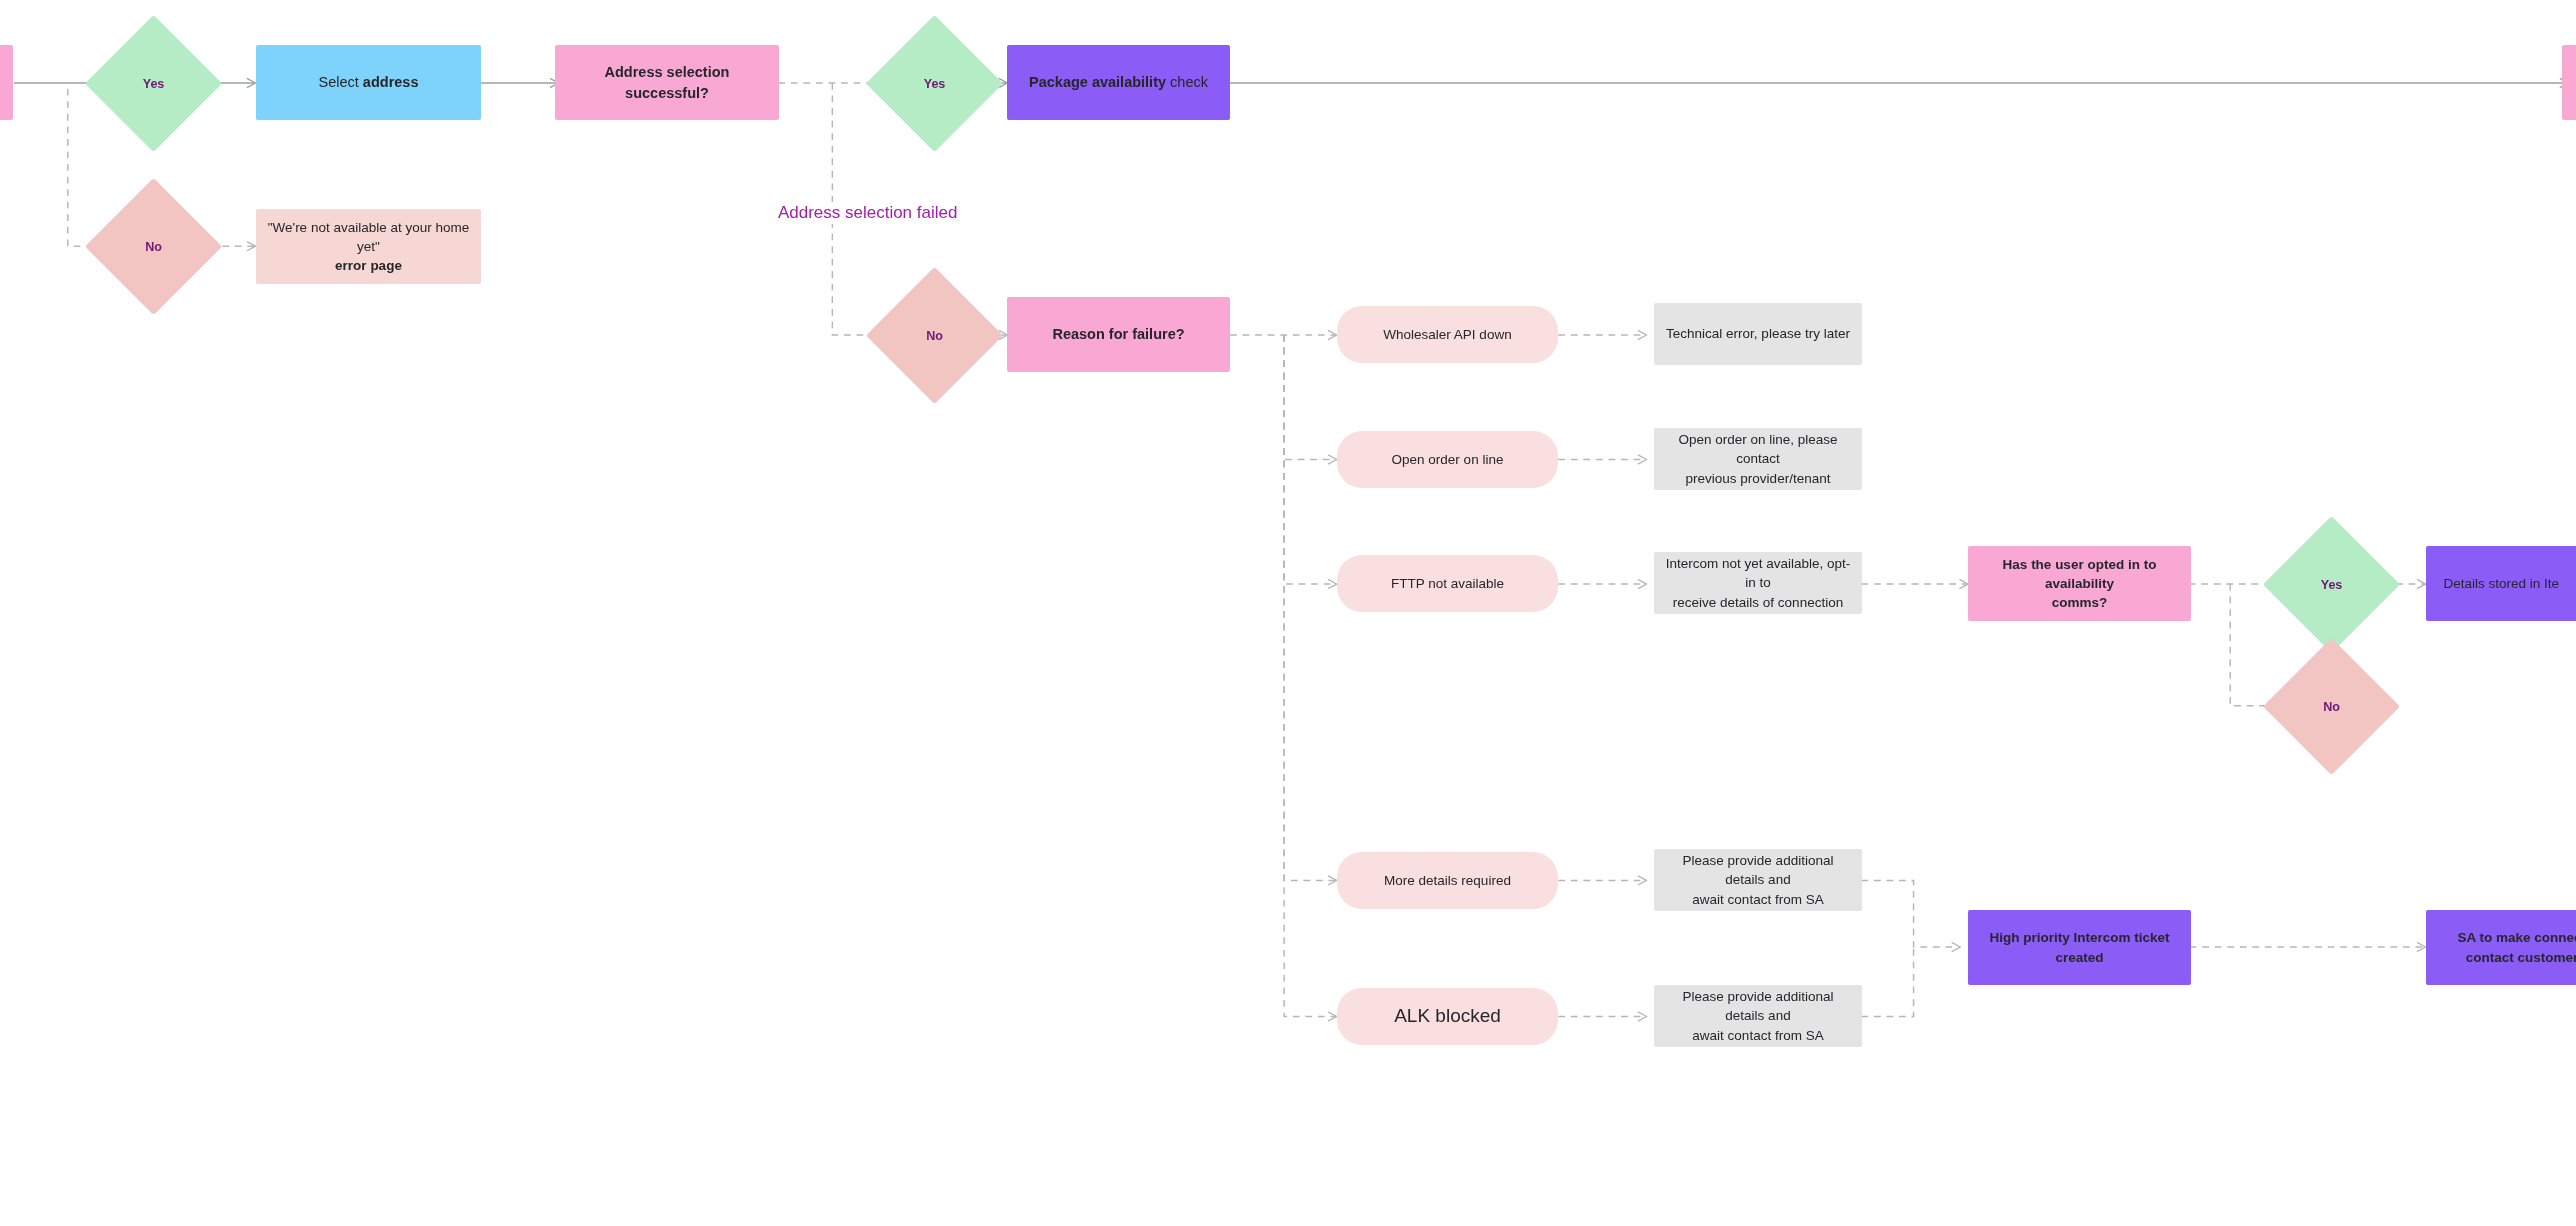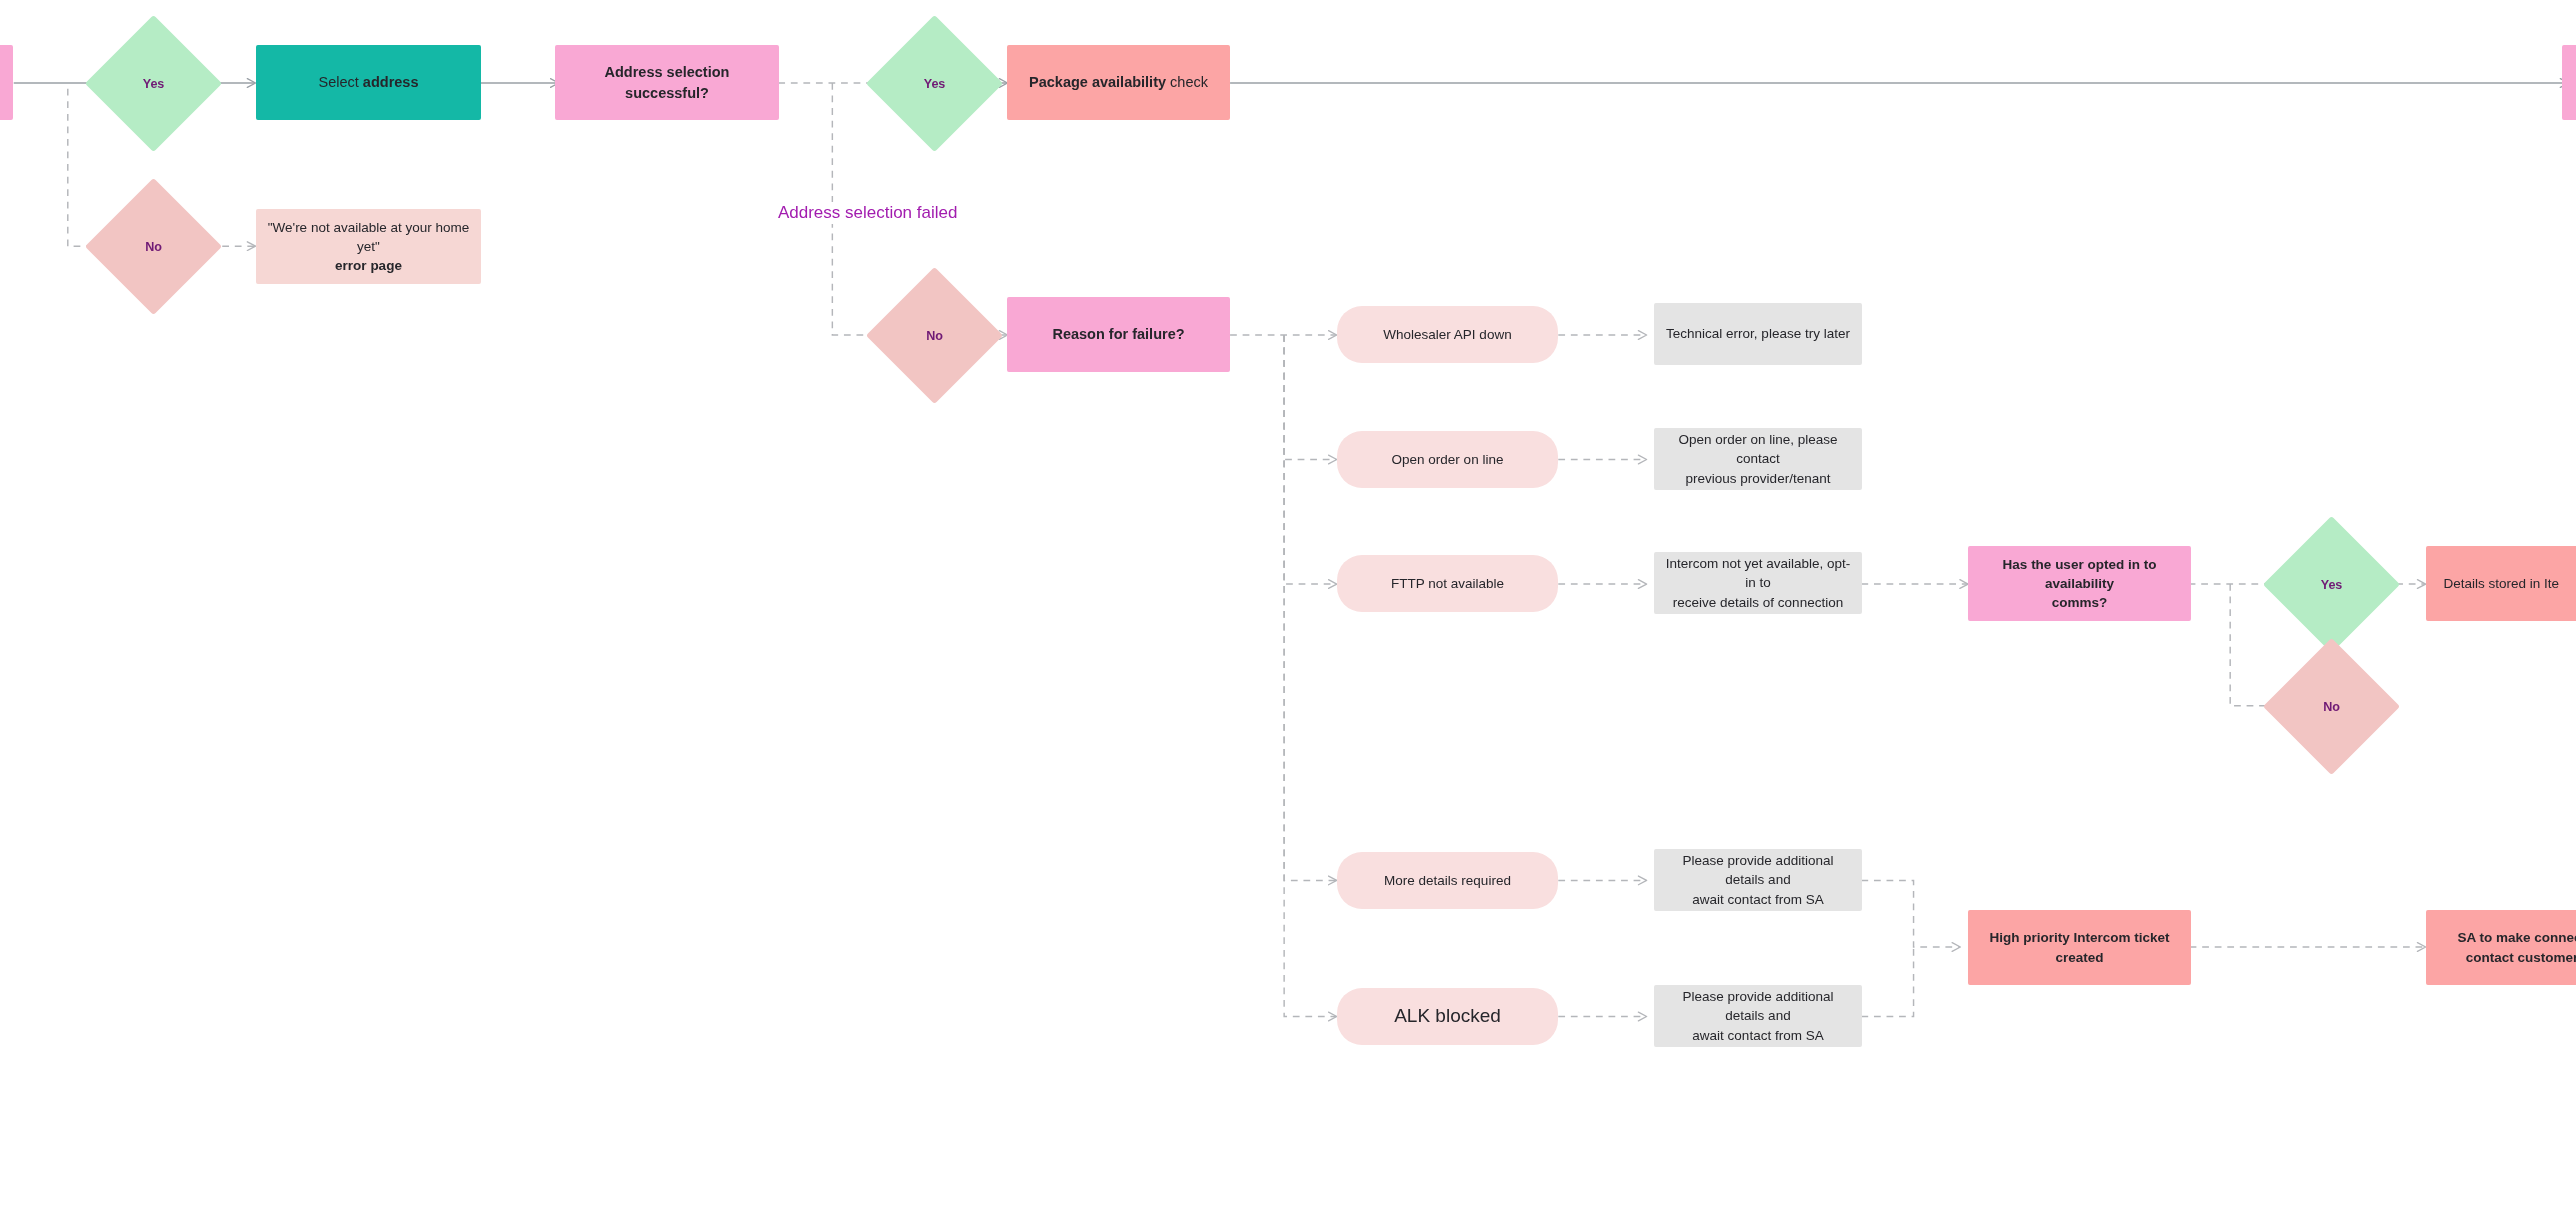--- a/index.html
+++ b/index.html
@@ -34,23 +34,23 @@
     align-items: center;
     justify-content: center;
     text-align: center;
     color: #26262b;
     line-height: 1.42;
     padding: 3.9px 9.7px;
     z-index: 2;
   }
   .rect        { border-radius: 1.9px; }
   .rounded     { border-radius: 25px; }
-  .fill-yellow { background: #14b8a6; }
+  .fill-yellow { background: #7dd3fc; }
   .fill-blue   { background: #f9a8d4; }
-  .fill-purple { background: #fca5a5; }
+  .fill-purple { background: #8b5cf6; }
   .fill-rose   { background: #f6d7d4; }
   .fill-pinkbx { background: #f9dfdf; }
   .fill-grey   { background: #e4e4e4; }
   .fill-green  { background: #b5ecc5; }
   .fill-red    { background: #f2c5c3; }
 
   .diamond {
     position: absolute;
     display: flex;
     align-items: center;

